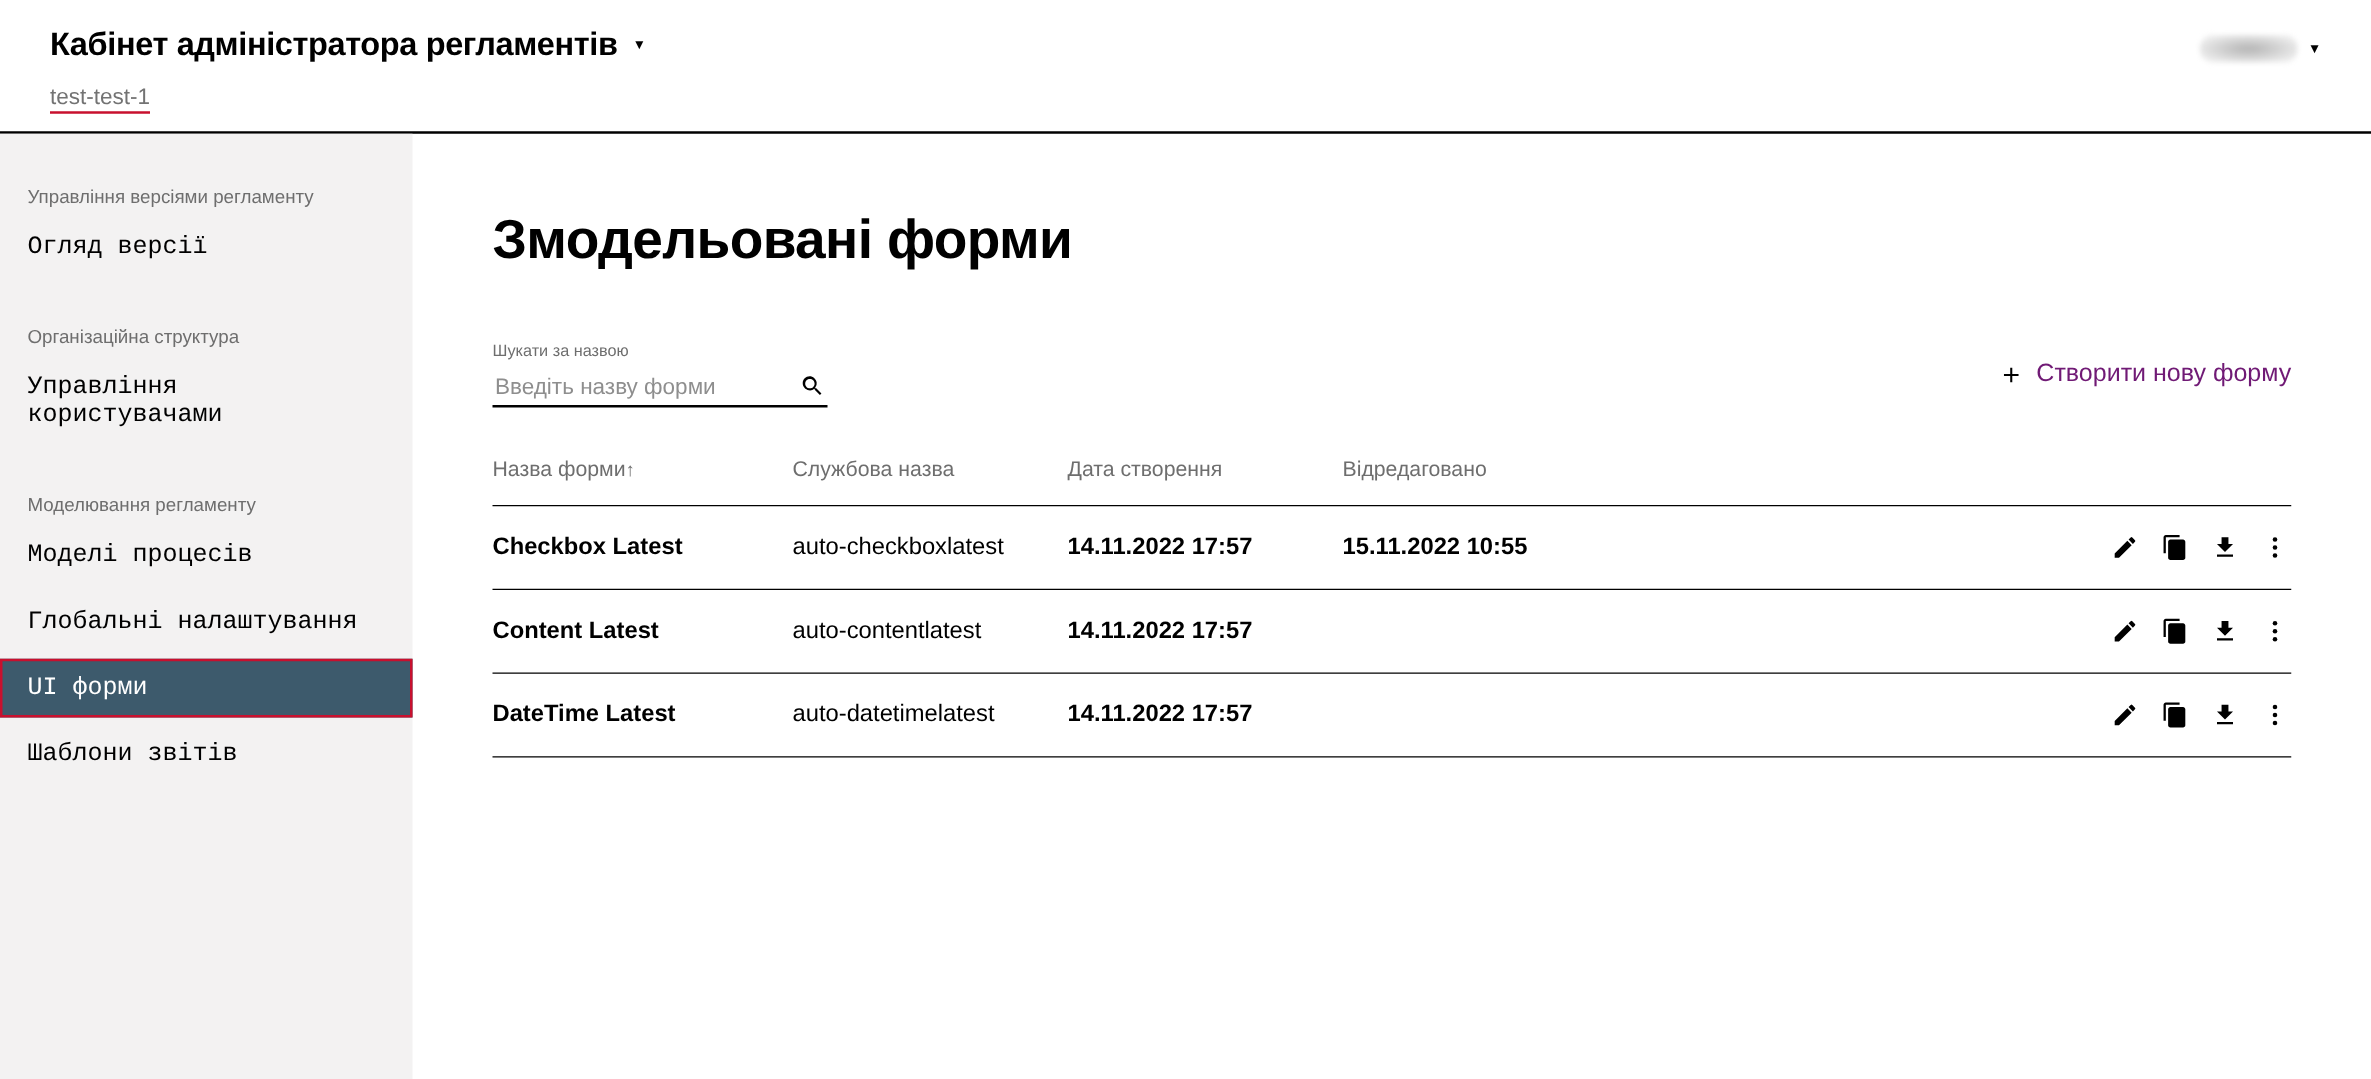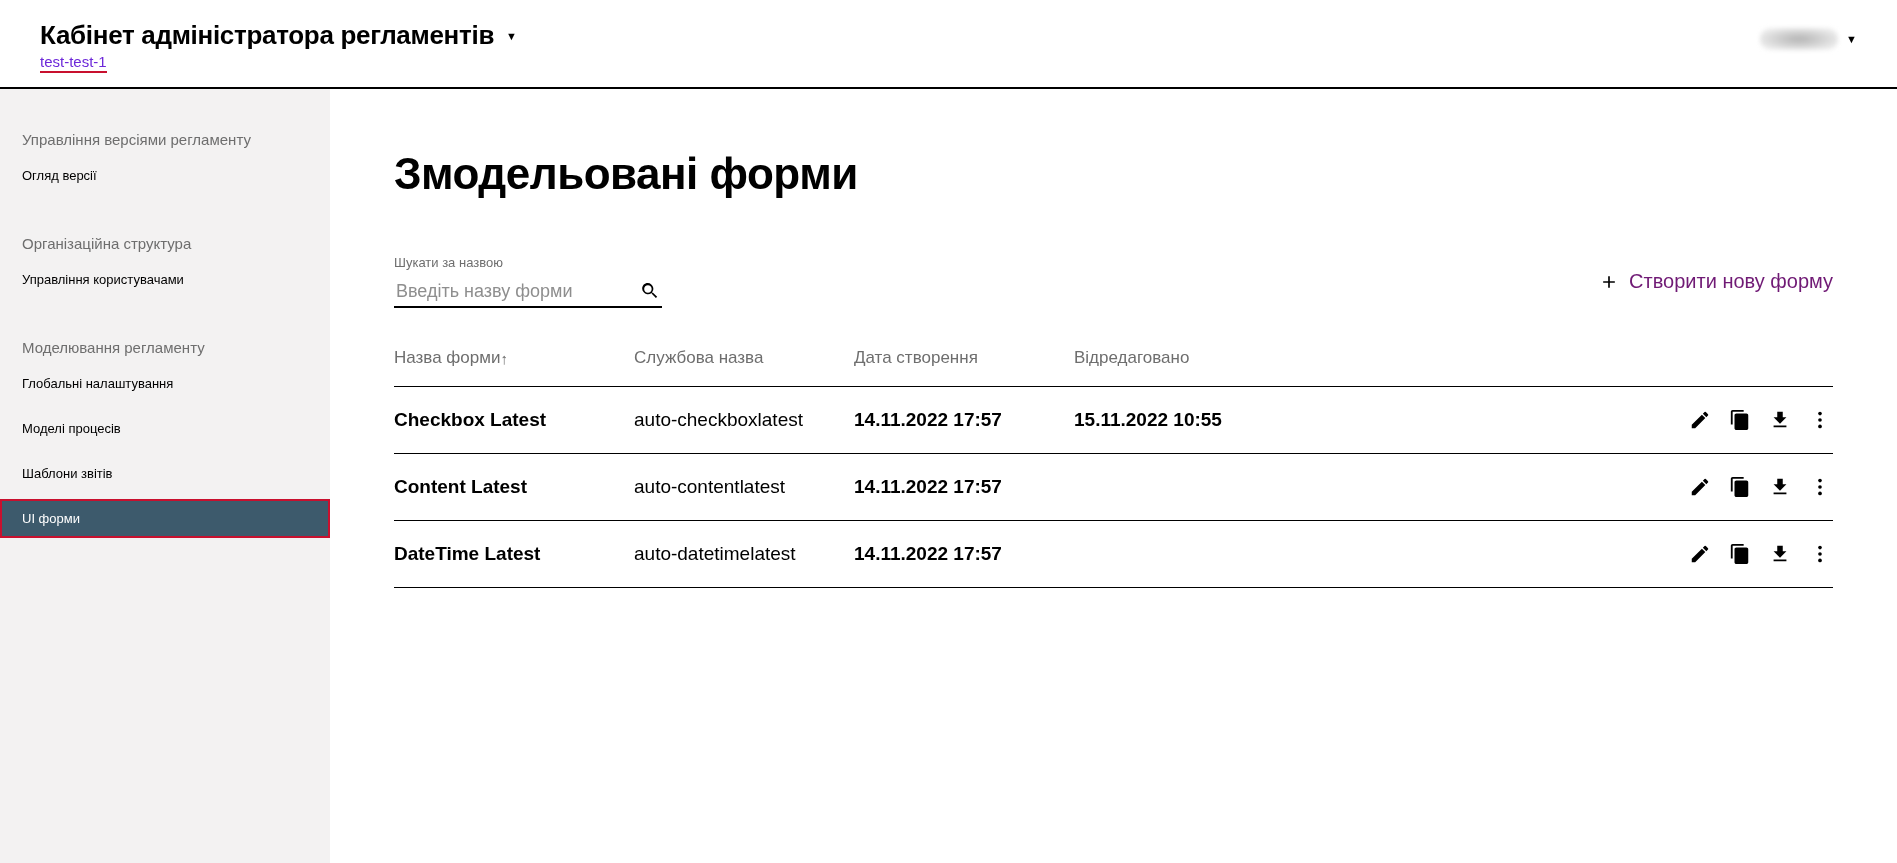--- a/index.html
+++ b/index.html
@@ -4,35 +4,35 @@
 <style>
   * { box-sizing: border-box; margin: 0; padding: 0; }
   body { font-family: Arial, Helvetica, sans-serif; color: #000; background: #fff; width: 1897px; }
   .topbar {
     display: flex; justify-content: space-between; align-items: flex-start;
     padding: 20px 40px 14px 40px; border-bottom: 2px solid #000;
   }
   .topbar-left { display: flex; flex-direction: column; }
   .app-title-row { display: flex; align-items: center; gap: 12px; }
   .app-title { font-size: 26px; font-weight: 700; letter-spacing: -0.3px; }
-  .app-subtitle { font-size: 15px; color: #6d28d9; margin-top: 2px; border-bottom: 2px solid #c8102e; padding-bottom: 1px; display: inline-block; width: fit-content; }
+  .app-subtitle { font-size: 18px; color: #737373; margin-top: 16px; border-bottom: 2px solid #c8102e; padding-bottom: 1px; display: inline-block; width: fit-content; }
   .dropdown-arrow { font-size: 11px; color: #000; }
   .topbar-right { display: flex; align-items: center; gap: 8px; padding-top: 8px; color: #aaa; }
   .user-blur { width: 78px; height: 22px; background: radial-gradient(#bbb 10%, #eee 80%); border-radius: 10px; filter: blur(2px); }
 
   .body-wrap { display: flex; }
   .sidebar {
     width: 330px; background: #f3f2f2; min-height: 780px; padding: 32px 0;
     display: flex; flex-direction: column; gap: 6px;
   }
   .side-section-label {
     font-size: 15px; color: #6e6e6e; padding: 10px 22px 2px 22px;
   }
   .side-item {
-    font-size: 13px; font-weight: 500; color: #000; padding: 12px 22px; cursor: pointer;
+    font-size: 20px; font-weight: 500; color: #000; padding: 12px 22px; cursor: pointer; font-family: Liberation Mono, monospace;
   }
   .side-item.active {
     background: #3d5a6c; color: #fff; border: 2px solid #c8102e; padding: 10px 20px;
   }
   .side-spacer { height: 18px; }
 
   .main { flex: 1; padding: 60px 64px 40px 64px; }
   .page-title { font-size: 44px; font-weight: 800; letter-spacing: -0.5px; margin-bottom: 56px; }
 
   .toolbar { display: flex; justify-content: space-between; margin-bottom: 40px; }
@@ -120,24 +120,24 @@
   <nav class="sidebar">
     <div class="side-section-label">Управління версіями регламенту</div>
     <div class="side-item">Огляд версії</div>
     <div class="side-spacer"></div>
 
     <div class="side-section-label">Організаційна структура</div>
     <div class="side-item">Управління користувачами</div>
     <div class="side-spacer"></div>
 
     <div class="side-section-label">Моделювання регламенту</div>
+    <div class="side-item">Моделі процесів</div>
     <div class="side-item">Глобальні налаштування</div>
-    <div class="side-item">Моделі процесів</div>
+    <div class="side-item active">UI форми</div>
     <div class="side-item">Шаблони звітів</div>
-    <div class="side-item active">UI форми</div>
   </nav>
 
   <main class="main">
     <h1 class="page-title">Змодельовані форми</h1>
 
     <div class="toolbar">
       <div class="search-block">
         <span class="search-label">Шукати за назвою</span>
         <div class="search-input-row">
           <input class="search-input" type="text" placeholder="Введіть назву форми" style="">

